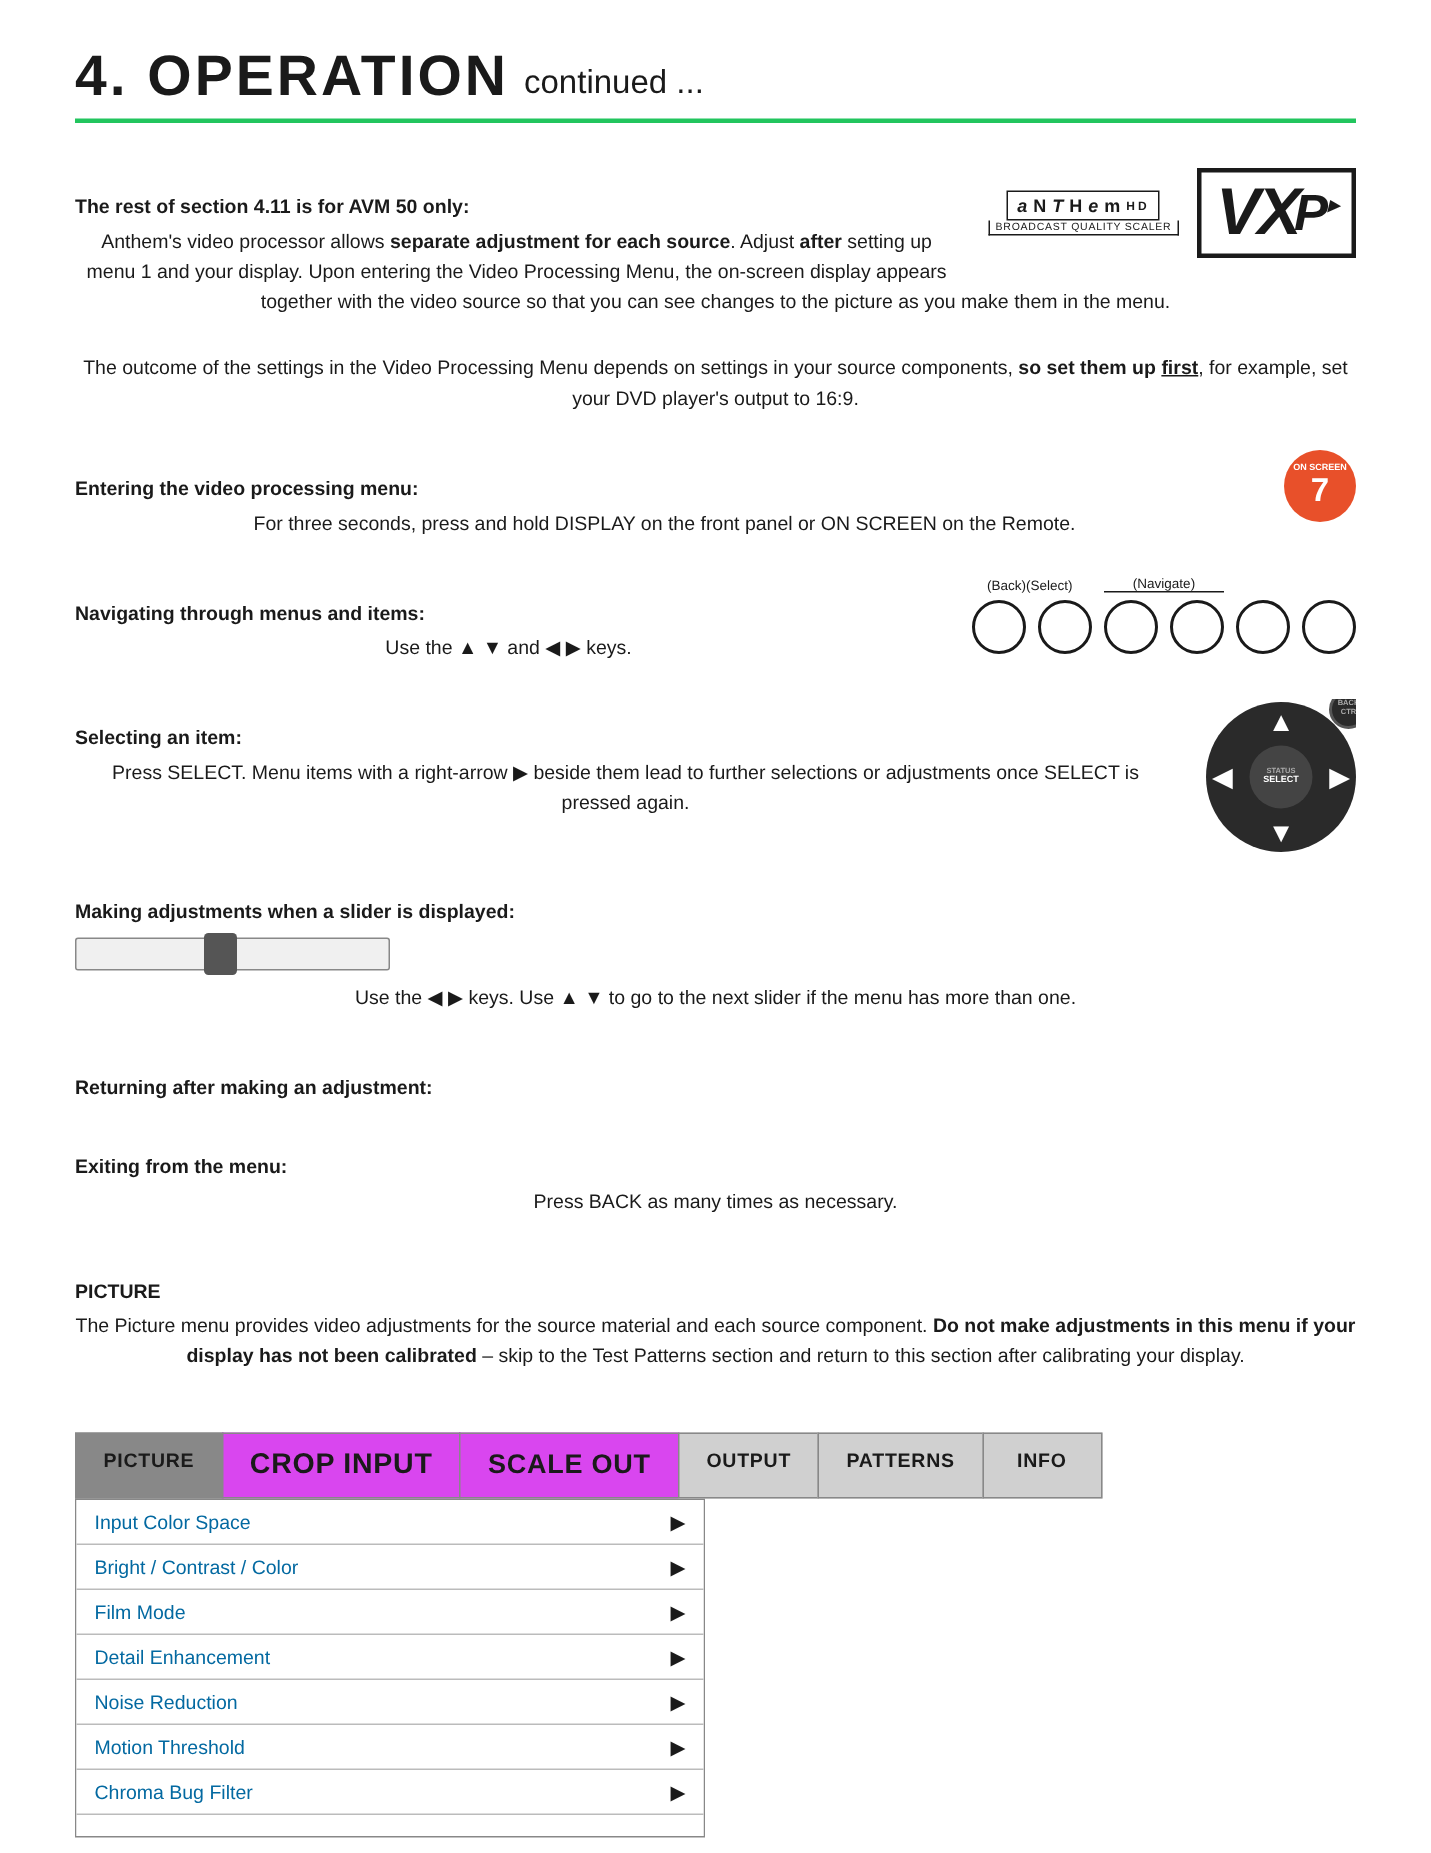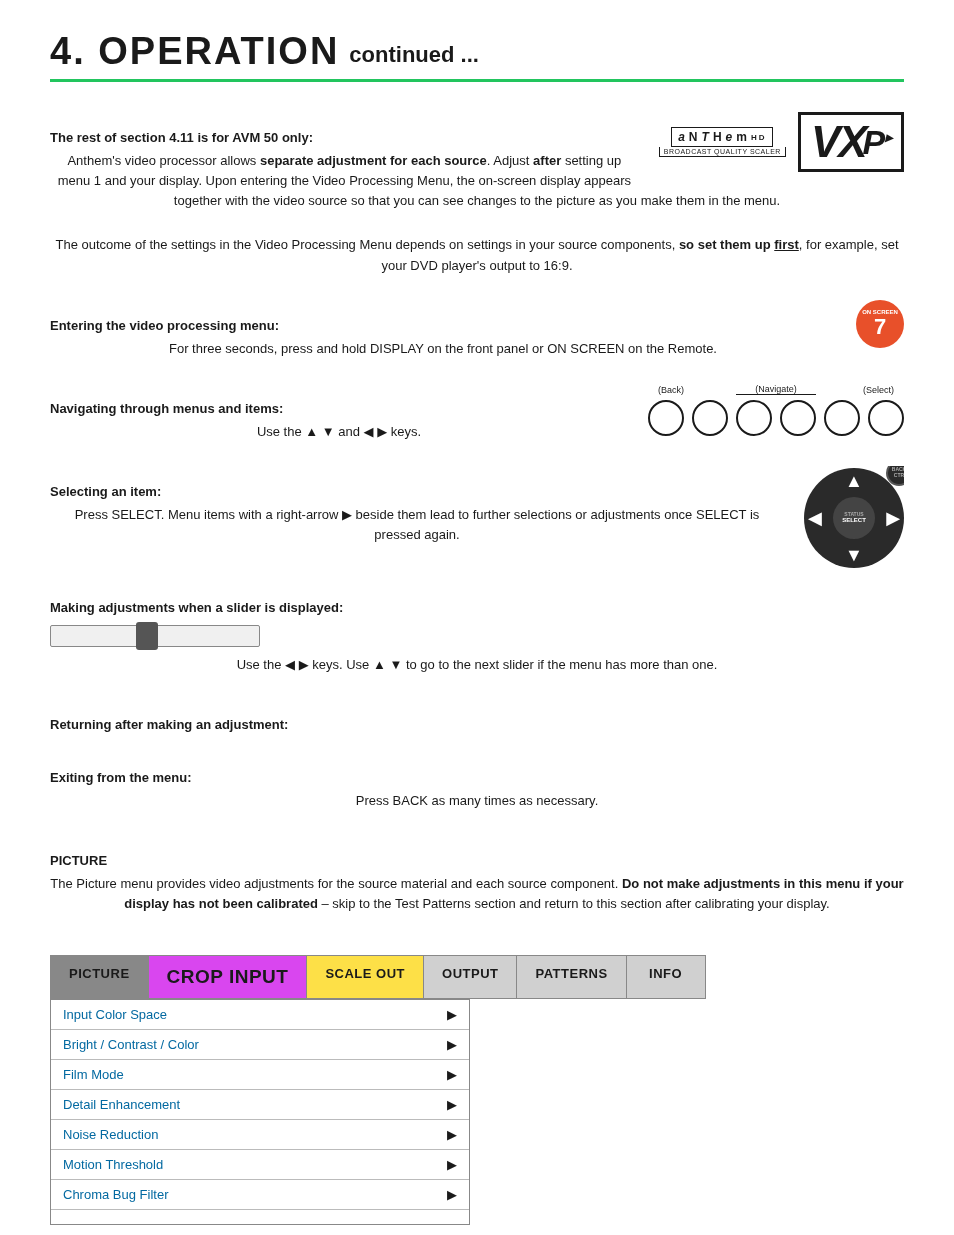--- a/index.html
+++ b/index.html
@@ -32,21 +32,21 @@
     .page-title {
       font-size: 38px;
       font-weight: 900;
       letter-spacing: 2px;
       text-transform: uppercase;
       color: #1a1a1a;
     }
 
     .page-title-continued {
       font-size: 22px;
-      font-weight: 700;
+      font-weight: 400;
       margin-left: 10px;
       margin-bottom: 5px;
       color: #1a1a1a;
     }
 
     
     .section-heading {
       font-weight: bold;
       font-size: 13px;
       margin-bottom: 6px;
@@ -231,21 +231,21 @@
     <div class="body-text">
       For three seconds, press and hold DISPLAY on the front panel or ON SCREEN on the Remote.
     </div>
   </div>
 
   <div class="content-section clearfix">
 
     <div style="float:right; margin-left:20px; margin-top:2px;">
       <div style="display:flex; flex-direction:column; align-items:center;">
 
-        <div style="display:flex; width:236px; justify-content:space-between; align-items:flex-end; font-size:9px; margin-bottom:1px; position:relative;">
+        <div style="display:flex; width:236px; align-items:flex-end; font-size:9px; margin-bottom:1px; position:relative;">
           <span style="font-size:9px;">(Back)</span>
           <div style="display:flex; flex-direction:column; align-items:center; position:absolute; left:50%; transform:translateX(-50%);">
             <span style="font-size:9px;">(Navigate)</span>
             <div style="width:80px; height:1px; background:#1a1a1a;"></div>
           </div>
           <span style="font-size:9px;">(Select)</span>
         </div>
 
         <div style="display:flex; gap:8px; margin-top:4px;">
           <div style="width:36px; height:36px; border-radius:50%; border:2px solid #1a1a1a; background:white;"></div>
@@ -318,21 +318,21 @@
   <div class="content-section">
     <div class="section-heading">PICTURE</div>
     <div class="body-text">
       The Picture menu provides video adjustments for the source material and each source component. <strong>Do not make adjustments in this menu if your display has not been calibrated</strong> – skip to the Test Patterns section and return to this section after calibrating your display.
     </div>
   </div>
 
   <div class="menu-tabs">
     <div class="menu-tab active" style="background:#888; font-weight:bold; font-size:13px;">PICTURE</div>
     <div class="menu-tab" style="background:#d946ef; font-size:19px;">CROP INPUT</div>
-    <div class="menu-tab" style="background:#fde047; font-size:13px;">SCALE OUT</div>
+    <div class="menu-tab" style="background:#d946ef; font-size:18px;">SCALE OUT</div>
     <div class="menu-tab" style="background:#d0d0d0; font-size:13px;">OUTPUT</div>
     <div class="menu-tab" style="background:#d0d0d0; font-size:13px;">PATTERNS</div>
     <div class="menu-tab" style="background:#d0d0d0; font-size:13px;">INFO</div>
   </div>
 
   <div class="menu-items-container" style="width:420px;">
     <div class="menu-item-row">
       <span class="menu-item-label">Input Color Space</span>
       <span class="menu-item-arrow">▶</span>
     </div>

